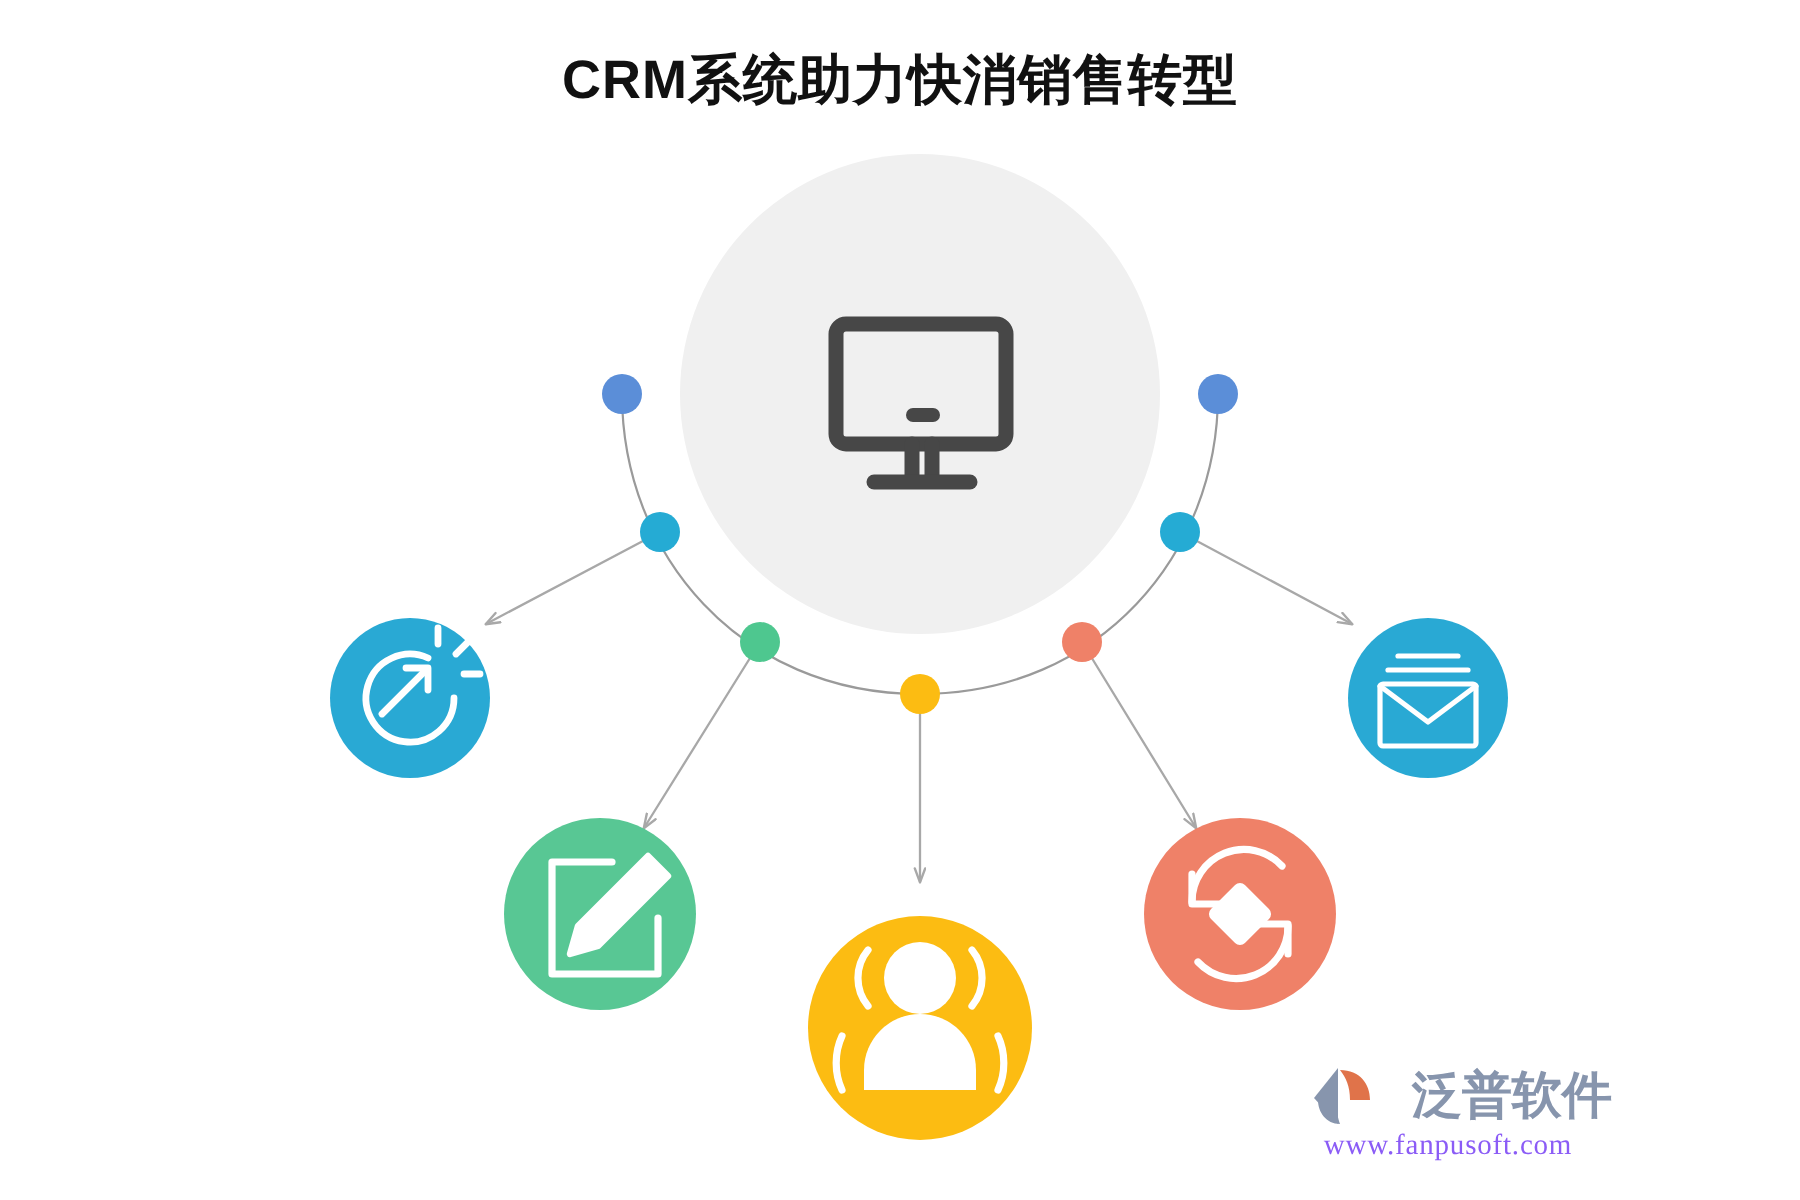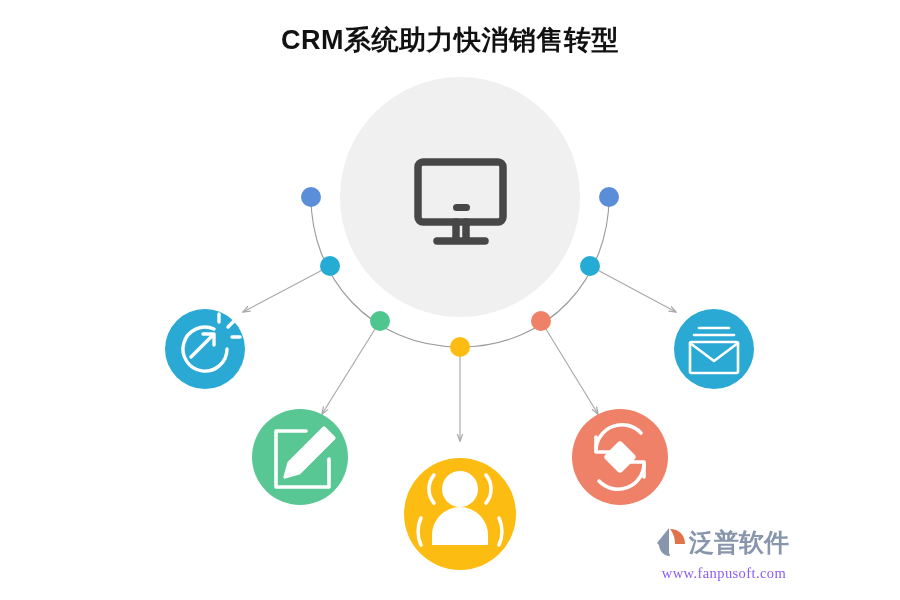--- a/index.html
+++ b/index.html
@@ -51,22 +51,22 @@
   }
   .logo {
     position: absolute;
     right: 18px;
     bottom: 12px;
     width: 140px;
     height: 62px;
   }
   .logo-row {
     display: flex;
-    align-items: flex-start;
-    gap: 1px;
+    align-items: flex-end;
+    gap: 18px;
     height: 38px;
   }
   .logo-mark {
     width: 34px;
     height: 32px;
     flex: 0 0 34px;
   }
   .logo-name {
     font-size: 25px;
     font-weight: bold;

